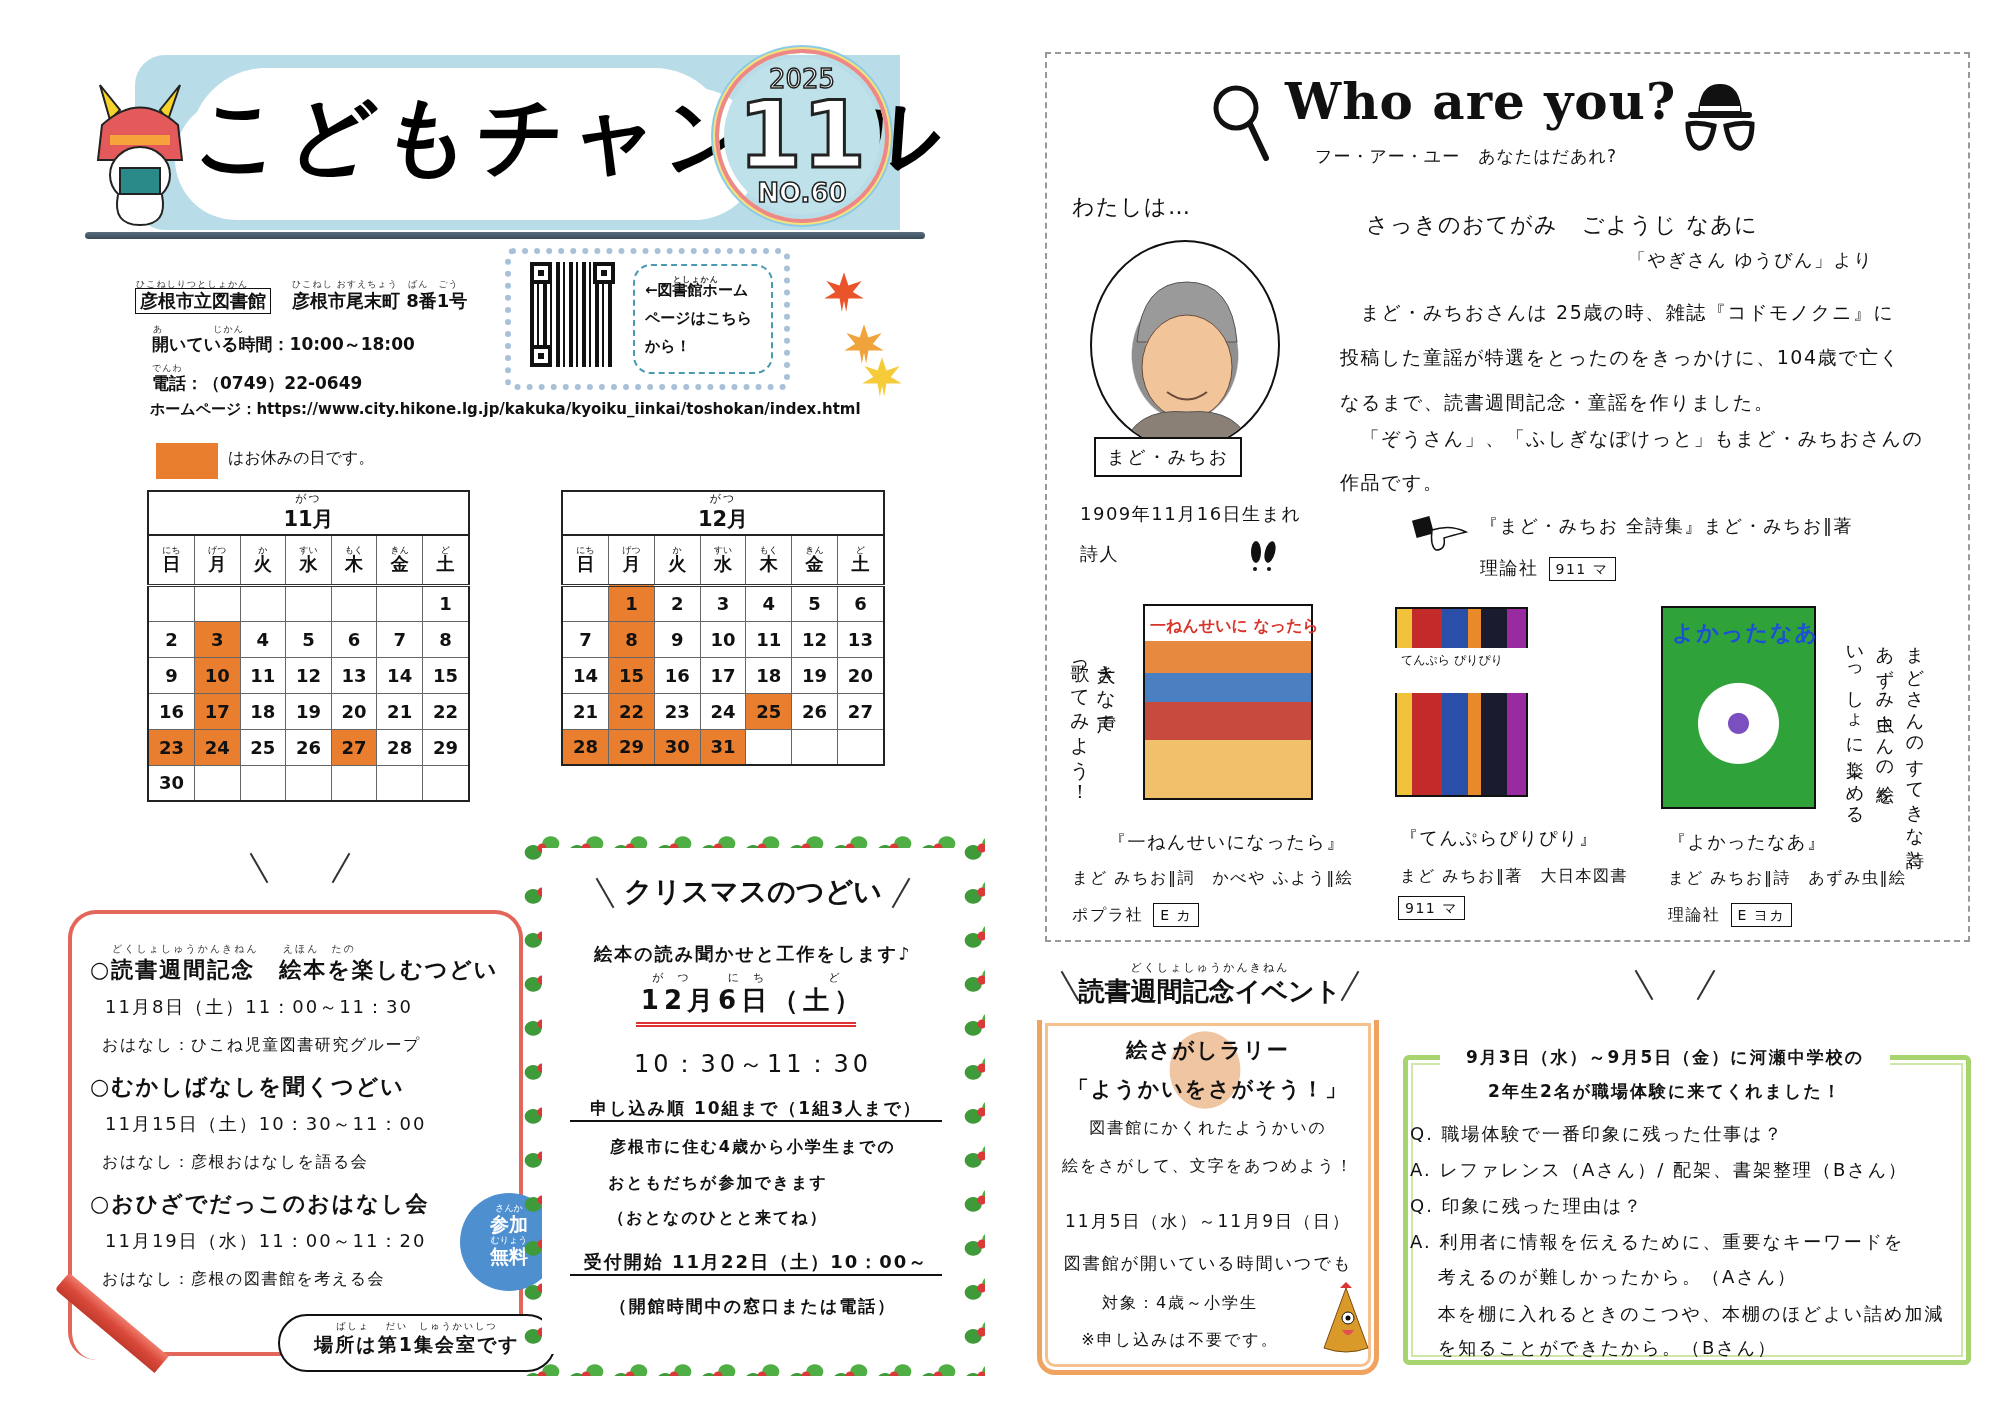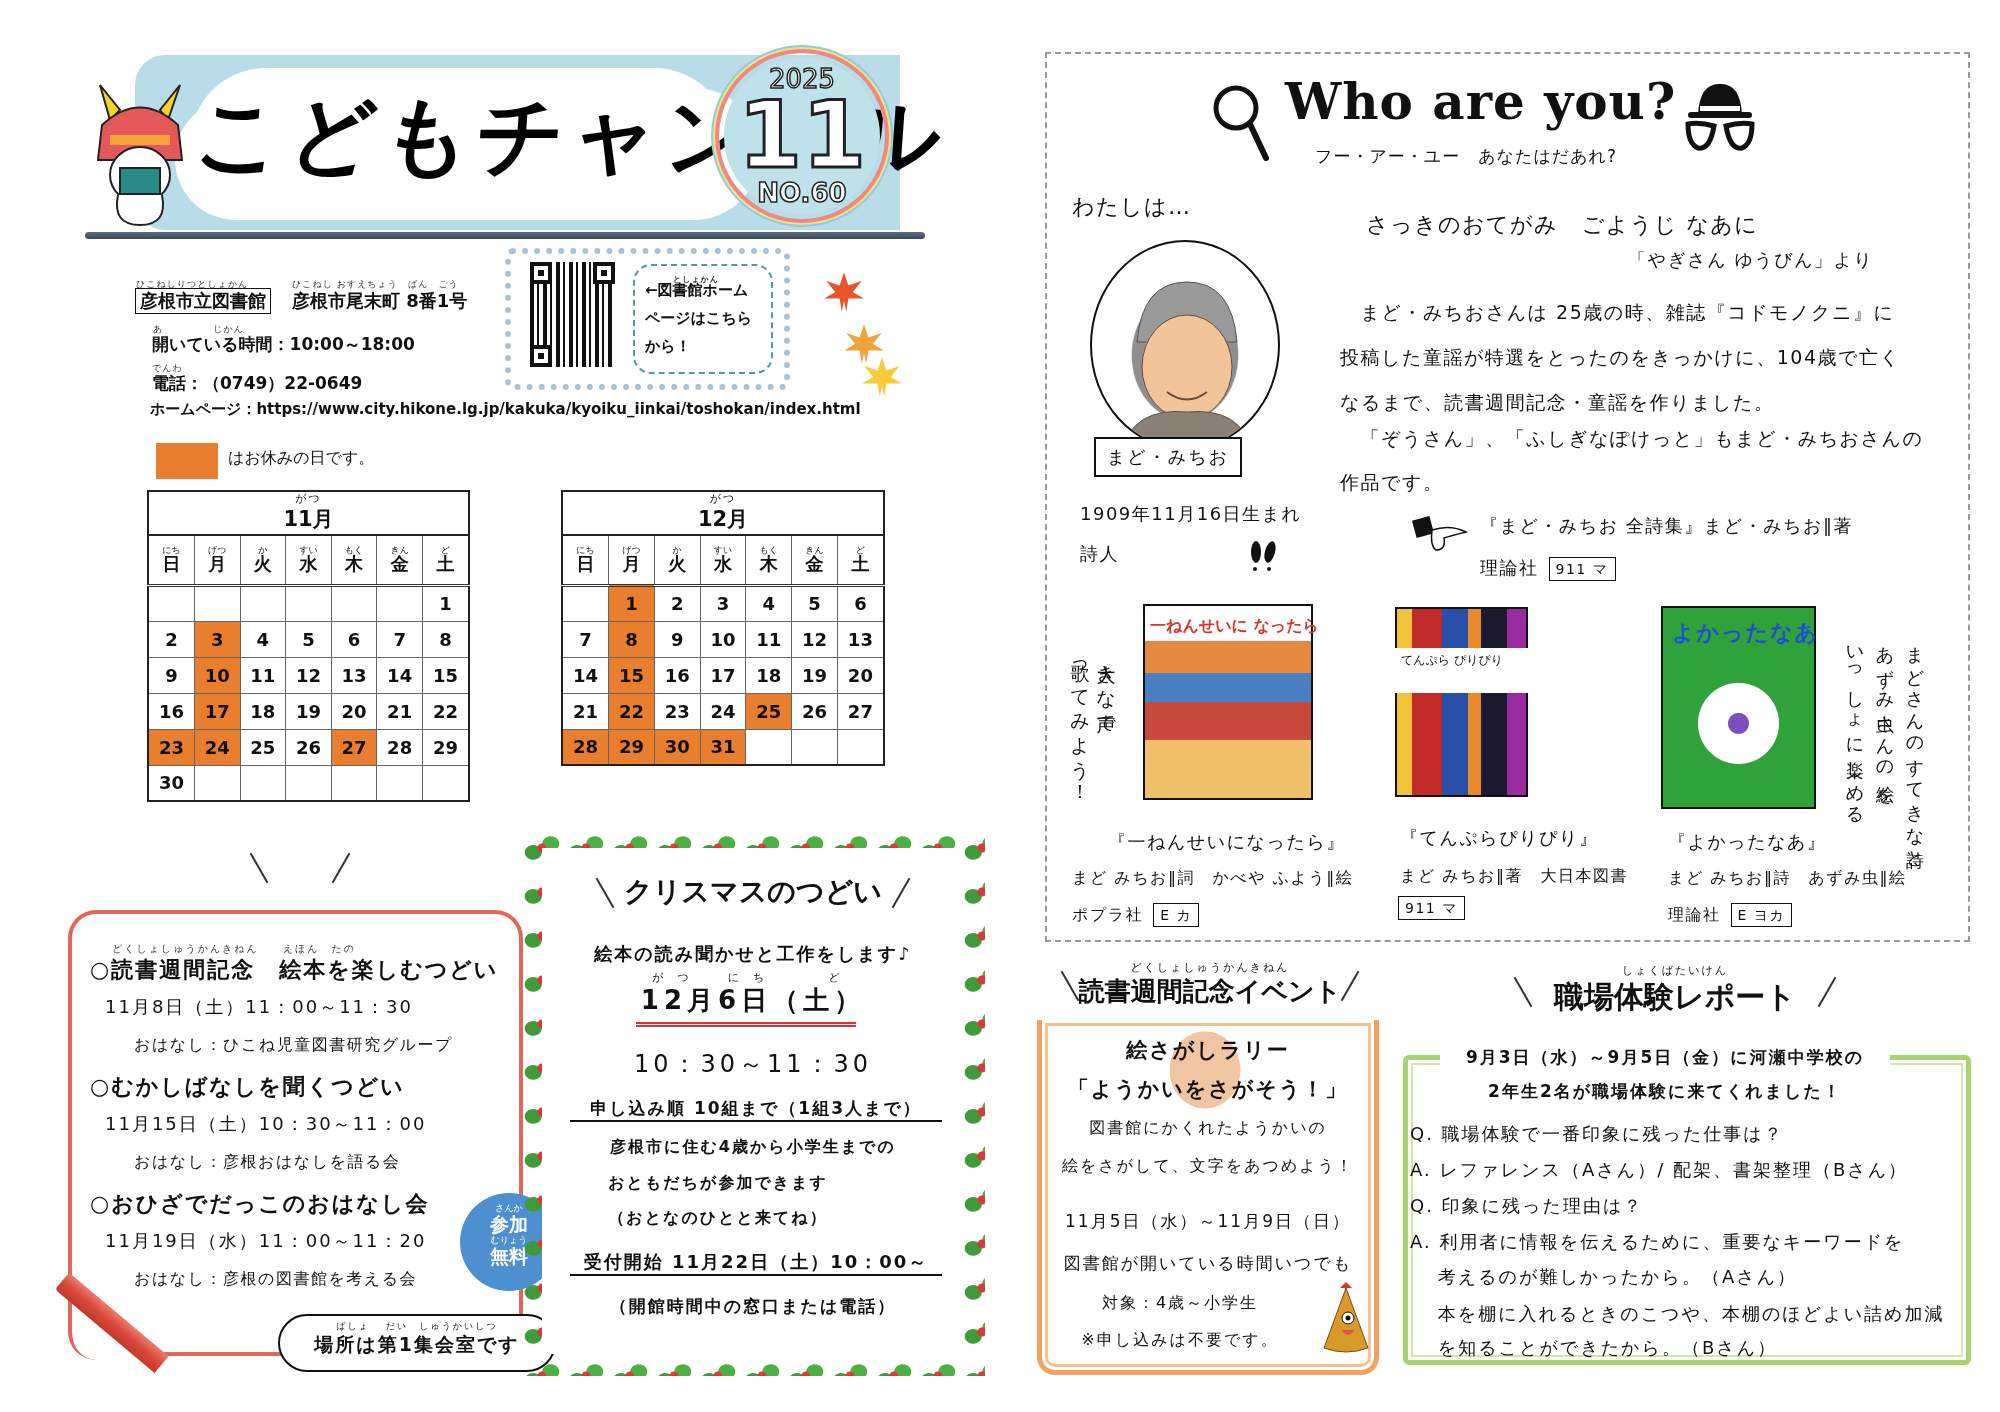--- a/index.html
+++ b/index.html
@@ -48,21 +48,21 @@
   .slash { display: inline-block; width: 2px; height: 34px; background: #333; vertical-align: middle; margin: 0 40px; }
   .slash.l { transform: rotate(-30deg); }
   .slash.r { transform: rotate(30deg); }
   .furi { display:block; font-size: 11px; font-weight: normal; letter-spacing: 2px; line-height: 12px; }
 
   
   #events-box { left: 68px; top: 910px; width: 455px; height: 450px; border: 4px solid #e2665a; border-radius: 28px; border-bottom: none; }
   #events-bottom { left: 150px; top: 1352px; width: 150px; height: 4px; background: #e2665a; }
   .ev-title { font-size: 22px; font-weight: bold; letter-spacing: 2px; white-space: nowrap; }
   .ev-line { font-size: 18px; letter-spacing: 2px; white-space: nowrap; }
-  .ev-sub { font-size: 16px; letter-spacing: 1.5px; white-space: nowrap; margin-left: 32px; }
+  .ev-sub { font-size: 16px; letter-spacing: 1.5px; white-space: nowrap; }
   #pencil { left: 62px; top: 1270px; width: 130px; height: 22px; background: linear-gradient(#f07c6c, #d9493a 50%, #c23a2c); transform: rotate(40deg); transform-origin: left center; border-radius: 4px 0 0 4px; }
   #free-badge { left: 460px; top: 1193px; width: 98px; height: 98px; border-radius: 50%; background: #4e8fd0; color: #fff; text-align: center; font-weight: bold; padding-top: 10px; font-size: 19px; line-height: 22px; }
   #free-badge small { display: block; font-size: 9px; line-height: 10px; font-weight: normal; }
   #venue-pill { left: 278px; top: 1314px; width: 278px; height: 58px; border: 2.5px solid #111; border-radius: 30px; background: #fff; text-align: center; font-size: 19px; font-weight: bold; padding-top: 4px; letter-spacing: 2px; }
 
   
   #xmas-frame { left: 520px; top: 826px; width: 465px; height: 550px;
      border: 22px solid transparent;
      background:
        radial-gradient(circle at 50% 50%, #d83a3a 0 4px, transparent 5px) 0 0/44px 44px,
@@ -433,21 +433,21 @@
 <div class="abs rl" style="left:1040px;top:1330px;width:280px;font-size:16px;">※申し込みは不要です。</div>
 <svg class="abs" style="left:1318px;top:1282px;width:56px;height:80px;" viewBox="0 0 56 80">
   <path d="M28 6 L50 66 Q28 74 6 66 Z" fill="#d99a2a" stroke="#7a4a10"></path>
   <circle cx="30" cy="36" r="6" fill="#fff" stroke="#111"></circle>
     <circle cx="30" cy="36" r="2.5" fill="#111"></circle>
   <path d="M24 48 Q30 58 36 48" fill="#e05050"></path>
   <path d="M22 6 L34 6 L28 0 Z" fill="#d33"></path>
 </svg>
 
 <div class="abs sec-head" style="left:1460px;top:965px;width:430px;font-size:30px;">
-  <span class="slash l" style="margin:0 30px;"></span><span style="display:inline-block;vertical-align:middle;"><span class="furi">しょくばたいけん</span><span>職場体験レポート</span></span><span class="slash r" style="margin:0 30px;"></span>
+  <span class="slash l" style="margin:0 30px;"></span><span class="slash r" style="margin:0 30px;"></span>
 </div>
 <div class="abs" id="report-box"></div>
 <div class="abs" id="report-intro-bg"></div>
 <div class="abs rp" style="left:1440px;top:1046px;width:450px;text-align:center;font-weight:bold;font-size:17px;">9月3日（水）～9月5日（金）に河瀬中学校の</div>
 <div class="abs rp" style="left:1440px;top:1080px;width:450px;text-align:center;font-weight:bold;font-size:17px;">2年生2名が職場体験に来てくれました！</div>
 <div class="abs rp" style="left:1410px;top:1122px;">Q. 職場体験で一番印象に残った仕事は？</div>
 <div class="abs rp" style="left:1410px;top:1158px;">A. レファレンス（Aさん）/ 配架、書架整理（Bさん）</div>
 <div class="abs rp" style="left:1410px;top:1194px;">Q. 印象に残った理由は？</div>
 <div class="abs rp" style="left:1410px;top:1230px;">A. 利用者に情報を伝えるために、重要なキーワードを</div>
 <div class="abs rp" style="left:1410px;top:1265px;">　 考えるのが難しかったから。（Aさん）</div>

